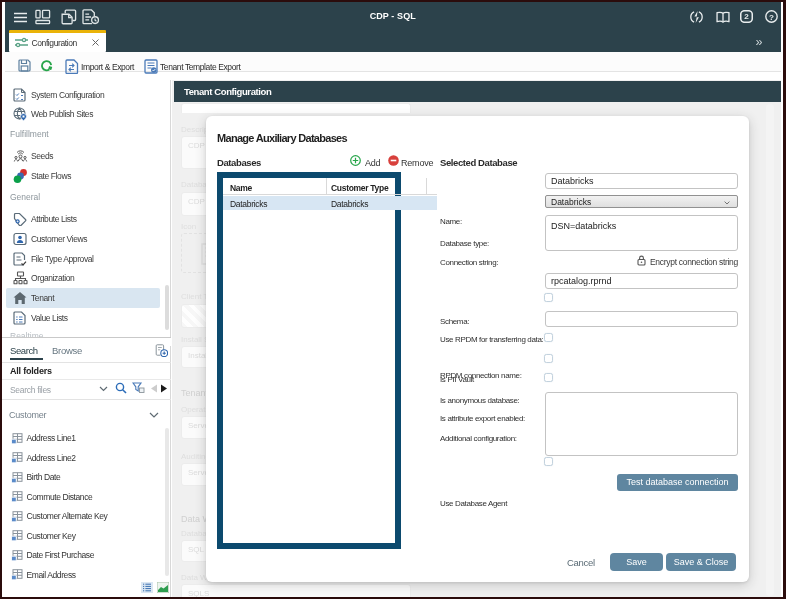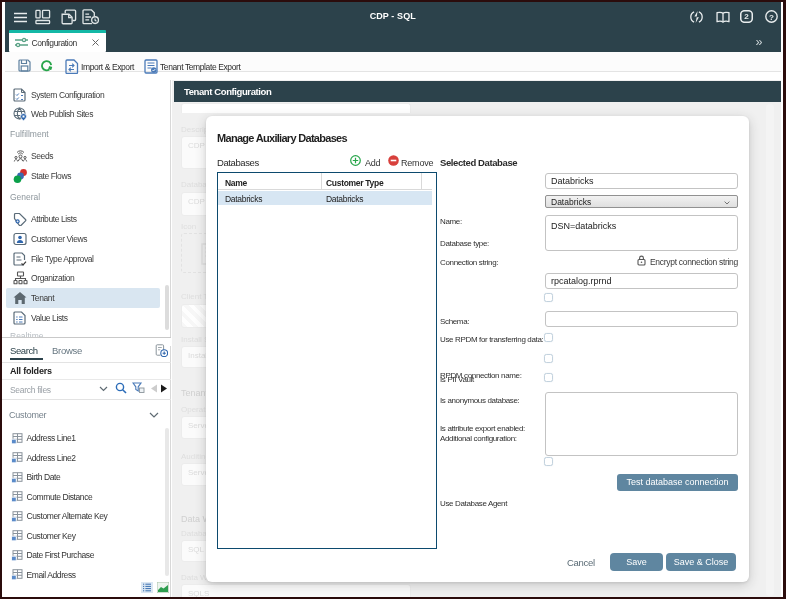--- a/index.html
+++ b/index.html
@@ -2,21 +2,21 @@
 <html><head>
 <meta charset="utf-8">
 <style>
 * { margin:0; padding:0; box-sizing:border-box; }
 html,body { width:786px; height:599px; overflow:hidden; }
 body { background:#2b0c0c; font-family:"Liberation Sans", sans-serif; position:relative; }
 .abs { position:absolute; }
 #win { position:absolute; left:2px; top:2px; width:781px; height:594.5px; background:#fff; }
 #topbar { position:absolute; left:4.5px; top:2px; width:776.5px; height:28px; background:#2c424b; }
 #tabstrip { position:absolute; left:4.5px; top:30px; width:776.5px; height:22px; background:#2c424b; }
-#tab { position:absolute; left:4px; top:-0.5px; width:97px; height:22.5px; background:#fff; border-top:3px solid #14b8a6; border-radius:1px; }
+#tab { position:absolute; left:4px; top:-0.5px; width:97px; height:22.5px; background:#fff; border-top:3px solid #eab308; border-radius:1px; }
 #toolbar { position:absolute; left:4.5px; top:52px; width:776.5px; height:20px; background:#fcfcfc; border-bottom:1px solid #e4e4e4; }
 #nav { position:absolute; left:2px; top:80px; width:169px; height:516.5px; background:#fff; border-right:1px solid #d8d8d8; }
 #main { position:absolute; left:172px; top:80px; width:609px; height:516.5px; background:#f0f0f0; }
 #mainhdr { position:absolute; left:2px; top:1px; width:607px; height:21px; background:#2c424b; color:#fff; font-size:9.5px; font-weight:bold; line-height:21px; padding-left:10px; letter-spacing:-0.4px; }
 .navitem { position:absolute; left:4px; width:160px; height:20px; font-size:8.5px; color:#3b3b3b; letter-spacing:-0.4px; }
 .navitem .txt { position:absolute; left:27px; top:50%; transform:translateY(-50%); white-space:nowrap; }
 .navitem svg { position:absolute; left:9px; top:50%; transform:translateY(-50%); }
 .navhdr { position:absolute; left:10px; font-size:8.5px; color:#8d969c; letter-spacing:0; white-space:nowrap; }
 .modal { position:absolute; left:206px; top:116px; width:543px; height:466px; background:#fff; border-radius:6px; box-shadow:0 3px 12px rgba(40,40,40,0.20), 0 1px 3px rgba(0,0,0,0.10); }
 .flabel { position:absolute; font-size:8px; color:#2f2f2f; letter-spacing:-0.35px; white-space:nowrap;margin-top:40px; }
@@ -421,33 +421,33 @@
   <div class="glabel" style="left:9px;top:434px;font-size:9px;color:#d0d0d0">Data W</div>
   <div class="glabel" style="left:9px;top:449px">Database</div>
   <div class="gbox" style="left:9px;top:460px;width:230px;height:22px">SQL da</div>
   <div class="glabel" style="left:9px;top:493px">Data Wa</div>
   <div class="gbox" style="left:9px;top:504px;width:230px;height:22px">SQLS</div>
 </div>
 
 <div class="modal" id="modal">
   <div class="abs" style="left:11px;top:16px;font-size:11px;font-weight:bold;color:#1f1f1f;letter-spacing:-0.7px">Manage Auxiliary Databases</div>
 
-  <div class="abs" style="left:11px;top:41px;font-size:9.5px;font-weight:400;color:#2a2a2a;letter-spacing:-0.4px">Databases</div>
+  <div class="abs" style="left:11px;top:41px;font-size:9.5px;font-weight:700;color:#2a2a2a;letter-spacing:-0.4px">Databases</div>
   <svg class="abs" style="left:144px;top:39px" width="11" height="11" viewBox="0 0 11 11">
     <circle cx="5.5" cy="5.5" r="4.8" fill="none" stroke="#27a54a" stroke-width="1.2"></circle>
     <path d="M2.8 5.5 h5.4 M5.5 2.8 v5.4" stroke="#27a54a" stroke-width="1.2"></path>
   </svg>
   <div class="abs" style="left:159px;top:41.5px;font-size:9px;color:#333;letter-spacing:-0.2px">Add</div>
   <svg class="abs" style="left:182px;top:39px" width="11" height="11" viewBox="0 0 11 11">
     <circle cx="5.5" cy="5.5" r="5.3" fill="#d8403c"></circle>
     <path d="M2.7 5.5 h5.6" stroke="#fff" stroke-width="1.6"></path>
   </svg>
   <div class="abs" style="left:195px;top:41.5px;font-size:9px;color:#333;letter-spacing:-0.2px">Remove</div>
 
-  <div class="abs" style="left:11px;top:56px;width:220px;height:377px;border:1px solid #0c4a6e;background:#fff">
+  <div class="abs" style="left:11px;top:56px;width:184px;height:377px;border:6px solid #0c4a6e;background:#fff">
     <div class="abs" style="left:0;top:0;width:214px;height:17px;border-bottom:1px solid #d9d9d9"></div>
     <div class="abs" style="left:103px;top:0;width:1px;height:17px;background:#d9d9d9"></div>
     <div class="abs" style="left:203px;top:0;width:1px;height:17px;background:#d9d9d9"></div>
     <div class="abs" style="left:7px;top:4.5px;font-size:8.5px;font-weight:bold;color:#222;letter-spacing:-0.3px">Name</div>
     <div class="abs" style="left:108px;top:4.5px;font-size:8.5px;font-weight:bold;color:#222;letter-spacing:-0.3px">Customer Type</div>
     <div class="abs" style="left:0;top:18px;width:214px;height:13.5px;background:#d7e6f3"></div>
     <div class="abs" style="left:7px;top:21px;font-size:8.5px;color:#222;letter-spacing:-0.3px">Databricks</div>
     <div class="abs" style="left:108px;top:21px;font-size:8.5px;color:#222;letter-spacing:-0.3px">Databricks</div>
   </div>
 
@@ -473,21 +473,21 @@
   <div class="flabel" style="left:234px;top:161px">Schema:</div>
   <div class="finput" style="top:156.5px;height:16px;line-height:15px">rpcatalog.rprnd</div>
   <div class="flabel" style="left:234px;top:178.5px">Use RPDM for transferring data:</div>
   <div class="fcheck" style="top:176.5px"></div>
   <div class="flabel" style="left:234px;top:215px">RPDM connection name:</div>
   <div class="finput" style="top:195px;height:16px"></div>
   <div class="flabel" style="left:234px;top:218.5px">Is PII Vault</div>
   <div class="fcheck" style="top:217px"></div>
   <div class="flabel" style="left:234px;top:239.5px">Is anonymous database:</div>
   <div class="fcheck" style="top:238px"></div>
-  <div class="flabel" style="left:234px;top:268px">Is attribute export enabled:</div>
+  <div class="flabel" style="left:234px;top:258px">Is attribute export enabled:</div>
   <div class="fcheck" style="top:257px"></div>
   <div class="flabel" style="left:234px;top:278px">Additional configuration:</div>
   <div class="finput" style="top:275.5px;height:64px"></div>
   <div class="flabel" style="left:234px;top:342.5px">Use Database Agent</div>
   <div class="fcheck" style="top:341px"></div>
   <div class="btn" style="left:411px;top:358px;width:121px;height:17px;line-height:17px">Test database connection</div>
 
   <div class="abs" style="left:361px;top:440.5px;font-size:9.5px;color:#5a6b75;letter-spacing:-0.3px">Cancel</div>
   <div class="btn" style="left:404px;top:436.5px;width:53px;height:18px;line-height:18px;border-radius:4px">Save</div>
   <div class="btn" style="left:460px;top:436.5px;width:70px;height:18px;line-height:18px;border-radius:4px">Save &amp; Close</div>

